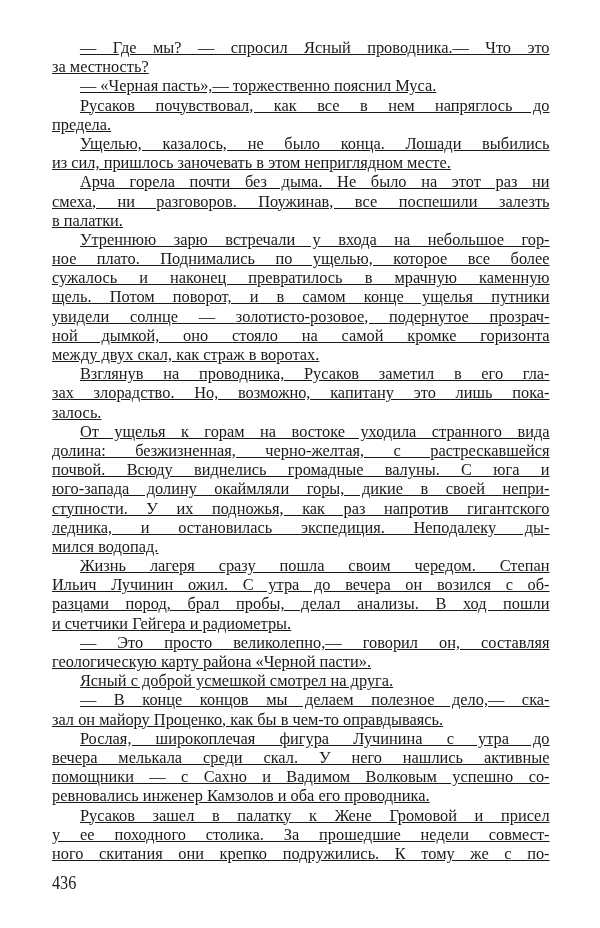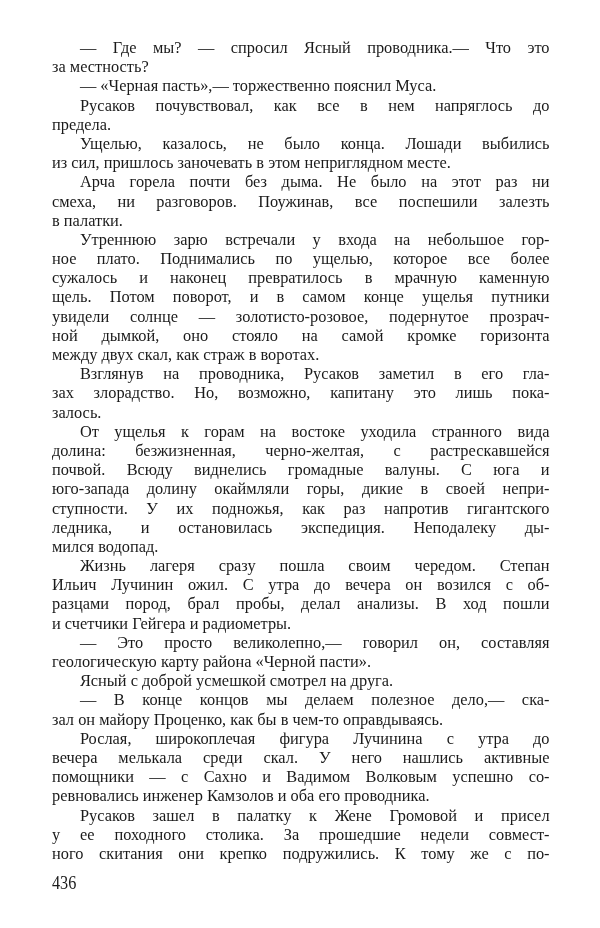--- a/index.html
+++ b/index.html
@@ -13,20 +13,21 @@
       position: relative;
       overflow: hidden;
       color: #1a1a1a;
       font-family: "Liberation Serif", "DejaVu Serif", serif;
     }
     .page {
       position: absolute;
       left: 52px;
       top: 38px;
       width: 498px;
+      text-decoration: underline;
     }
     .line {
       display: block;
       height: 19.2px;
       line-height: 19.2px;
       font-size: 17.6px;
       white-space: nowrap;
       text-align: justify;
       text-align-last: justify;
       transform: scaleX(0.93);

